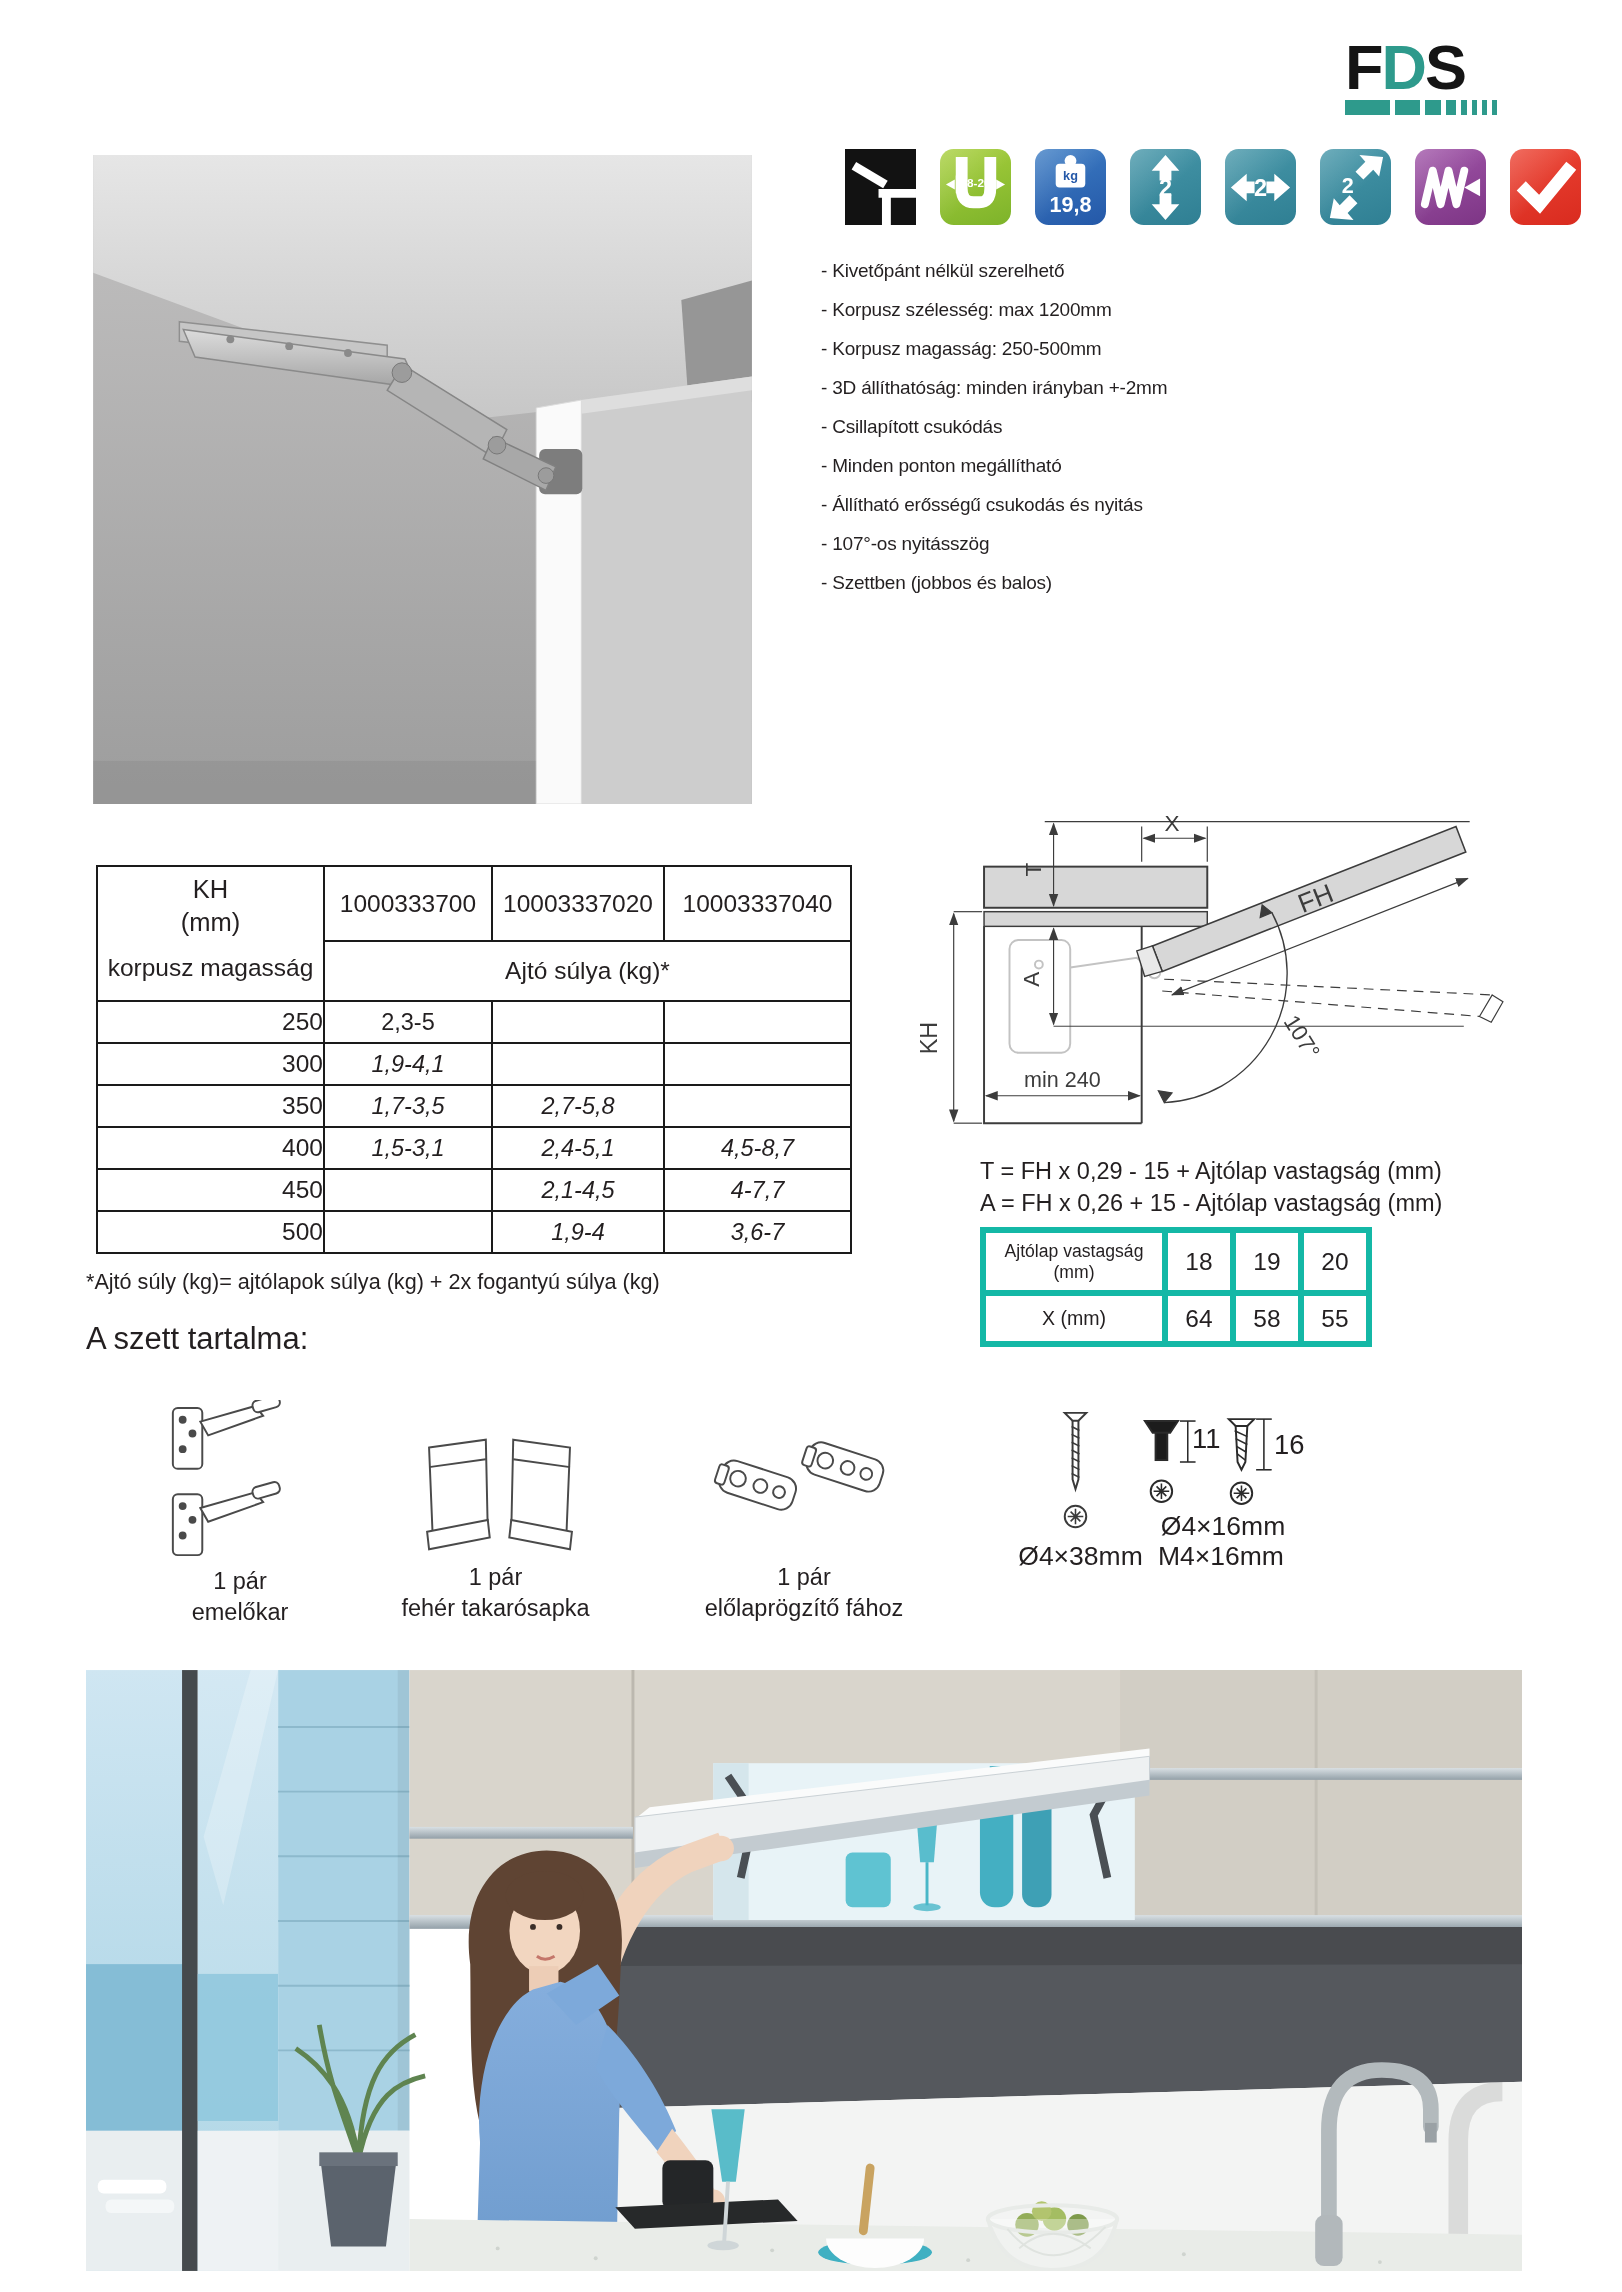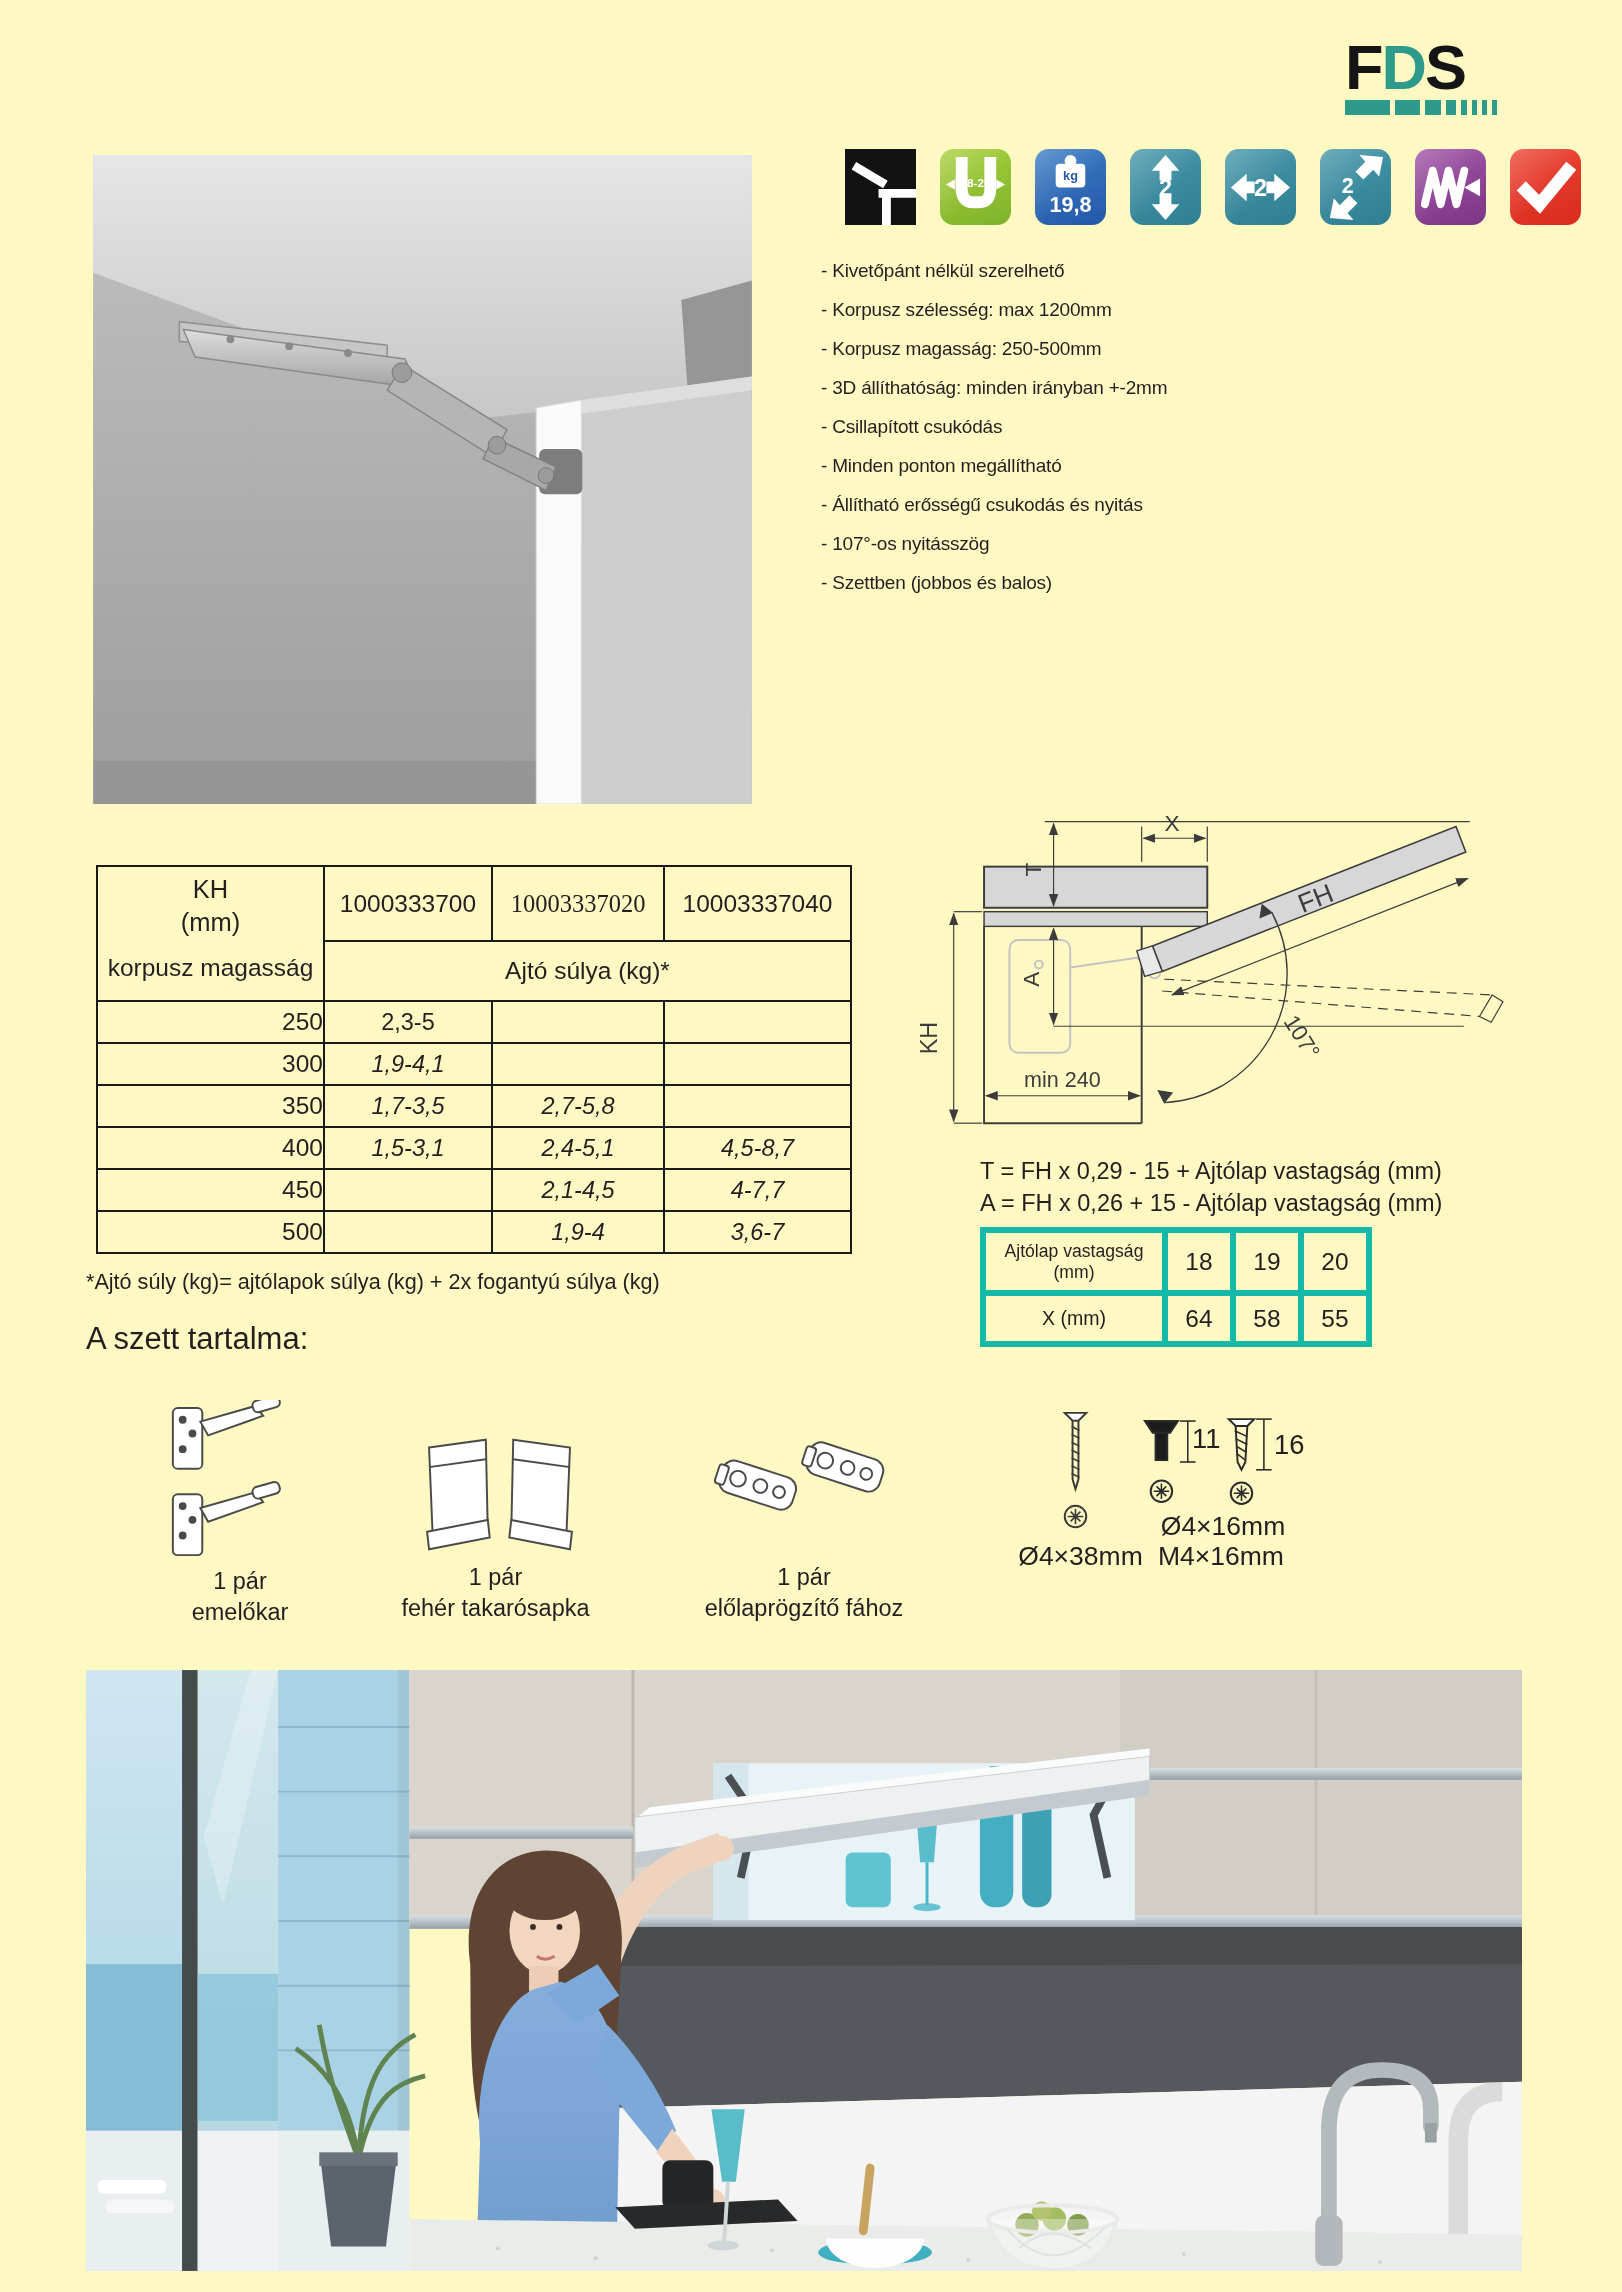--- a/index.html
+++ b/index.html
@@ -1,16 +1,16 @@
 <!DOCTYPE html>
 <html><head>
 <meta charset="utf-8">
 <style>
   html,body{margin:0;padding:0;background:#e9e9e9;}
-  .page{position:relative;width:1622px;height:2293px;background:#fef9c3;
+  .page{position:relative;width:1622px;height:2293px;background:#ffffff;
         font-family:"Liberation Sans",sans-serif;color:#231f20;overflow:hidden;margin:0 auto;}
   .abs{position:absolute;}
 
   
   .logo{left:1345px;top:39px;width:176px;}
   .logo-letters{font-weight:bold;font-size:63px;line-height:57px;letter-spacing:-2px;}
   .logo-letters span{display:inline-block;}
   .logo-bar{display:flex;gap:4.9px;margin-top:3.9px;height:14.7px;}
   .logo-bar i{display:block;height:14.7px;background:#2e9a8c;}
 
@@ -29,21 +29,21 @@
   .icon .txt{position:absolute;width:100%;text-align:center;color:#fff;font-weight:bold;}
 
   
   .features{left:821px;top:251px;font-size:19px;line-height:39px;letter-spacing:-0.2px;}
 
   
   table{border-collapse:collapse;}
   .main-table{left:96px;top:865px;}
   .main-table td{border:2px solid #1a1a1a;padding:0;vertical-align:middle;}
   .main-table .c1{width:225px;} .main-table .c2{width:166px;margin-top:48px;}
-  .main-table .c3{width:170px;font-family:Liberation Serif, serif;} .main-table .c4{width:185px;}
+  .main-table .c3{width:170px;} .main-table .c4{width:185px;}
   .kh-head{text-align:center;font-size:25.5px;line-height:33px;padding-top:3.9px;}
   .kh-sub{text-align:center;font-size:24.5px;height:58px;}
   .code-cell{text-align:center;font-size:24.5px;height:73px;}
   .span-cell{text-align:center;font-size:24.5px;height:58px;margin-top:30px;}
   .khv{text-align:right;padding-right:21.6px;font-size:24.5px;height:40px;}
   .wv{text-align:center;font-size:23.5px;font-style:italic;height:40px;}
   .wv.up{font-style:normal;}
 
   .footnote{left:86px;top:1269px;font-size:21.6px;}
 

